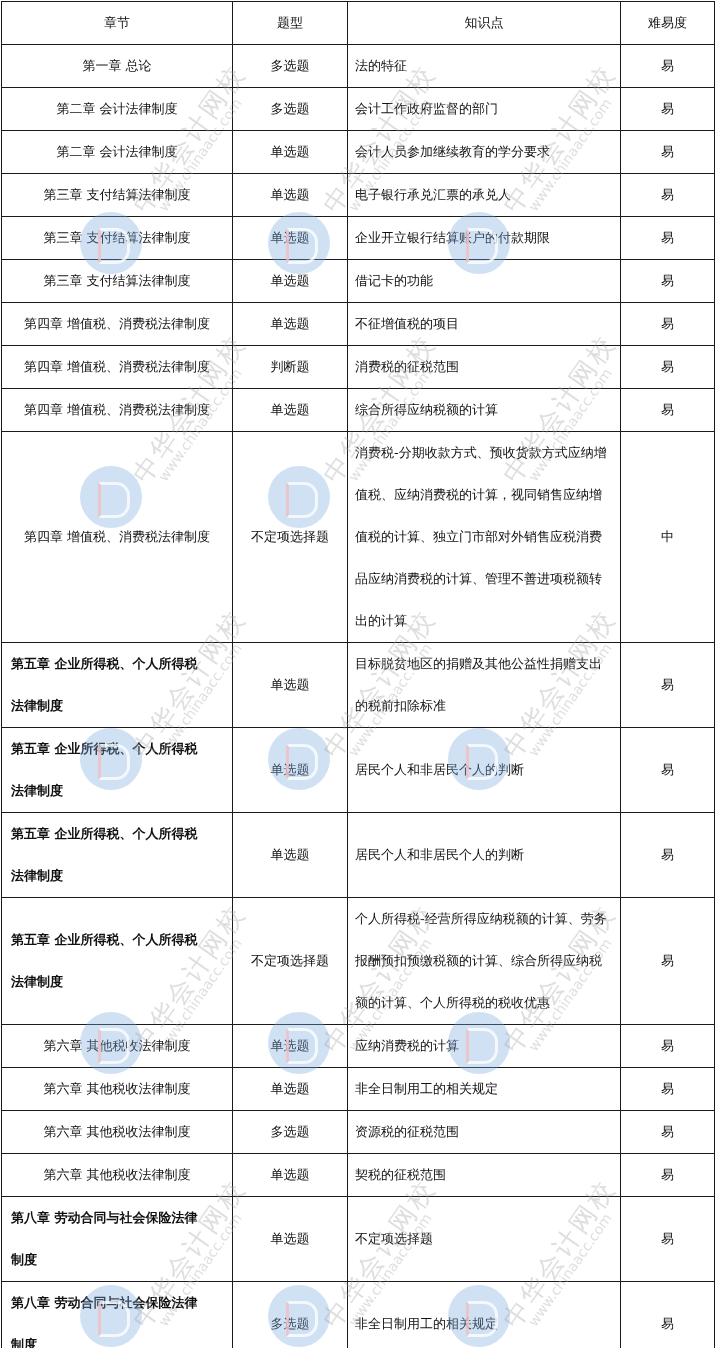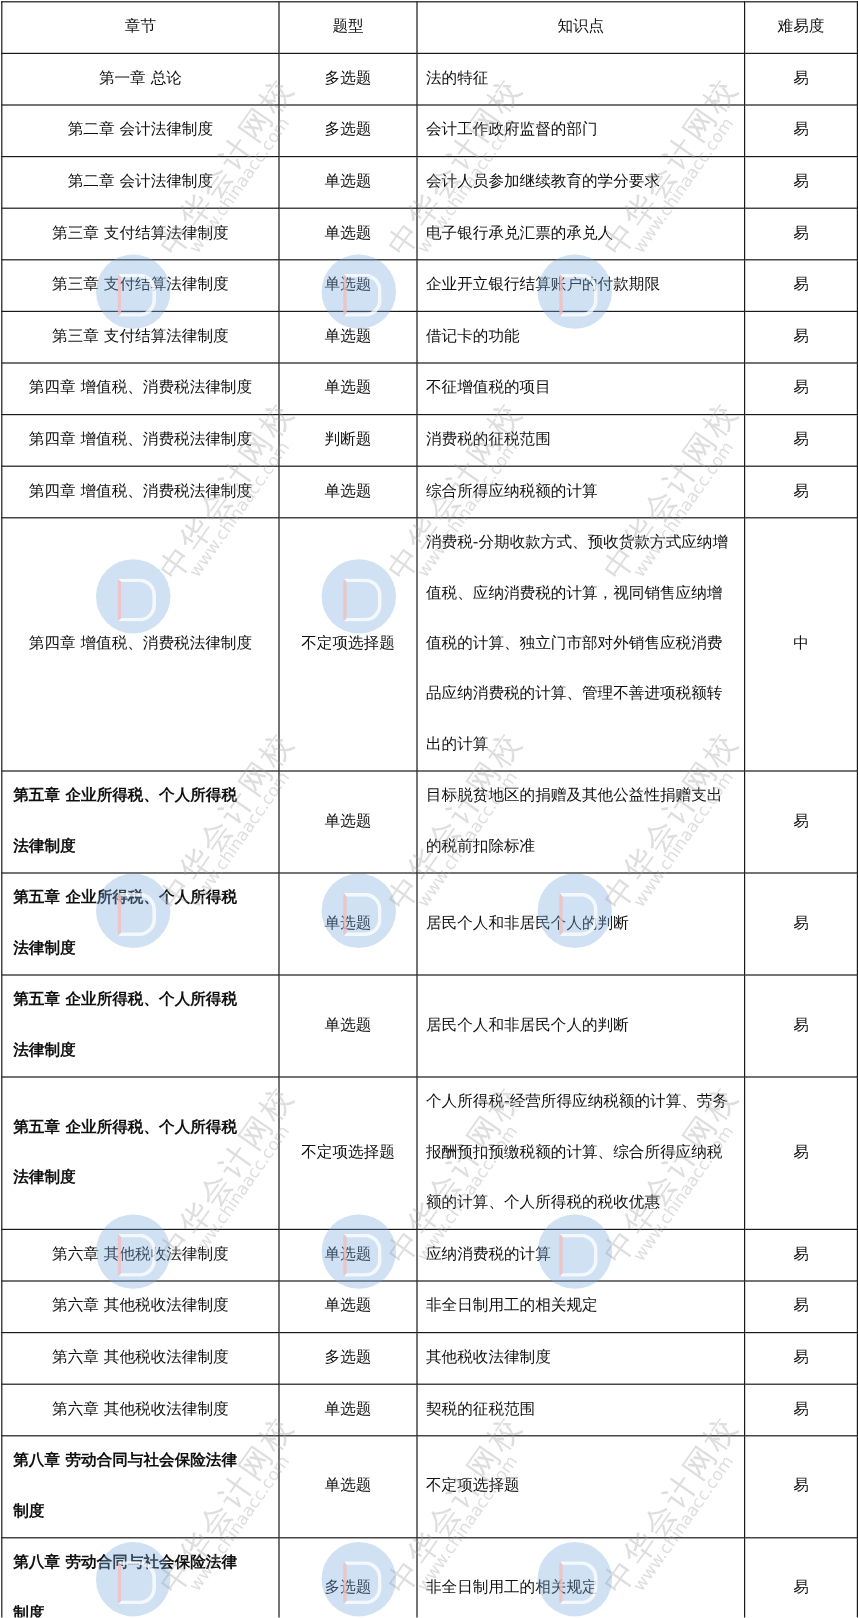--- a/index.html
+++ b/index.html
@@ -155,21 +155,21 @@
     </tr>
     <tr class="row42">
       <td class="chapter">第六章  其他税收法律制度</td>
       <td class="type">单选题</td>
       <td class="point">非全日制用工的相关规定</td>
       <td class="diff">易</td>
     </tr>
     <tr class="row42">
       <td class="chapter">第六章  其他税收法律制度</td>
       <td class="type">多选题</td>
-      <td class="point">其他税收法律制度</td>
+      <td class="point">资源税的征税范围</td>
       <td class="diff">易</td>
     </tr>
     <tr class="row42">
       <td class="chapter">第六章  其他税收法律制度</td>
       <td class="type">单选题</td>
       <td class="point">契税的征税范围</td>
       <td class="diff">易</td>
     </tr>
     <tr class="row84">
       <td class="chapter wrap">

